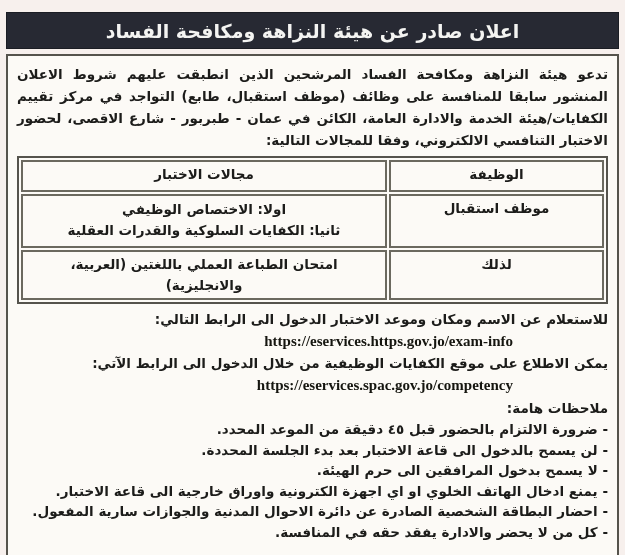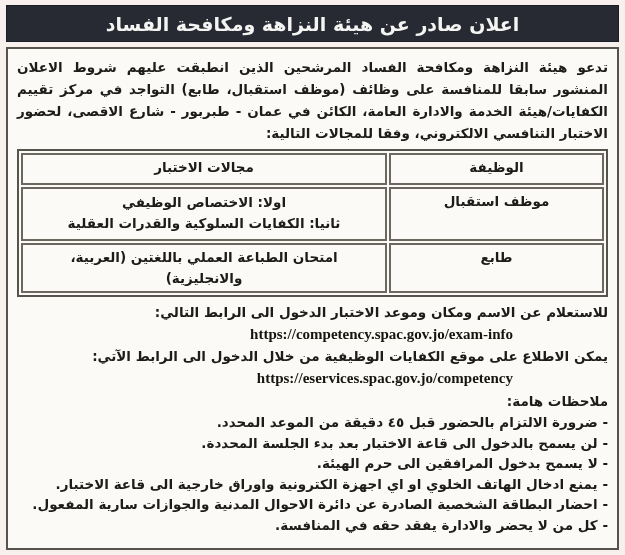--- a/index.html
+++ b/index.html
@@ -12,21 +12,21 @@
     --text:#1c1c1a;
   }
   html,body{margin:0;padding:0;}
   body{
     width:625px;height:555px;overflow:hidden;
     background:var(--page-bg);
     font-family:"DejaVu Sans", sans-serif;
   }
   .page{
     box-sizing:border-box;width:625px;height:555px;
-    padding:5px 6px;overflow:hidden;
+    padding:12px 6px;overflow:hidden;
   }
   .header-bar{
     box-sizing:border-box;height:37px;
     background:var(--header-bg);color:var(--header-text);
     display:flex;align-items:center;justify-content:center;
     font-weight:bold;font-size:19px;letter-spacing:0;
     border:1px solid #1b1d24;
   }
   .panel{
     box-sizing:border-box;margin-top:5px;height:503px;
@@ -86,28 +86,28 @@
           <th class="col-fields">مجالات الاختبار</th>
         </tr>
         <tr>
           <td>موظف استقبال</td>
           <td class="fields-multi">
             <div>اولا: الاختصاص الوظيفي</div>
             <div>ثانيا: الكفايات السلوكية والقدرات العقلية</div>
           </td>
         </tr>
         <tr>
-          <td>طابع</td>
+          <td>لذلك</td>
           <td>امتحان الطباعة العملي باللغتين (العربية، والانجليزية)</td>
         </tr>
       </tbody>
     </table>
 
     <div class="links-line">للاستعلام عن الاسم ومكان وموعد الاختبار الدخول الى الرابط التالي:</div>
-    <div class="url-line">https://competency.spac.gov.jo/exam-info</div>
+    <div class="url-line">https://eservices.https.gov.jo/exam-info</div>
     <div class="links-line">يمكن الاطلاع على موقع الكفايات الوظيفية من خلال الدخول الى الرابط الآتي:</div>
     <div class="url-line">https://eservices.spac.gov.jo/competency</div>
 
     <div class="notes-heading">ملاحظات هامة:</div>
     <div class="note">- ضرورة الالتزام بالحضور قبل ٤٥ دقيقة من الموعد المحدد.</div>
     <div class="note">- لن يسمح بالدخول الى قاعة الاختبار بعد بدء الجلسة المحددة.</div>
     <div class="note">- لا يسمح بدخول المرافقين الى حرم الهيئة.</div>
     <div class="note">- يمنع ادخال الهاتف الخلوي او اي اجهزة الكترونية واوراق خارجية الى قاعة الاختبار.</div>
     <div class="note">- احضار البطاقة الشخصية الصادرة عن دائرة الاحوال المدنية والجوازات سارية المفعول.</div>
     <div class="note">- كل من لا يحضر والادارة يفقد حقه في المنافسة.</div>

